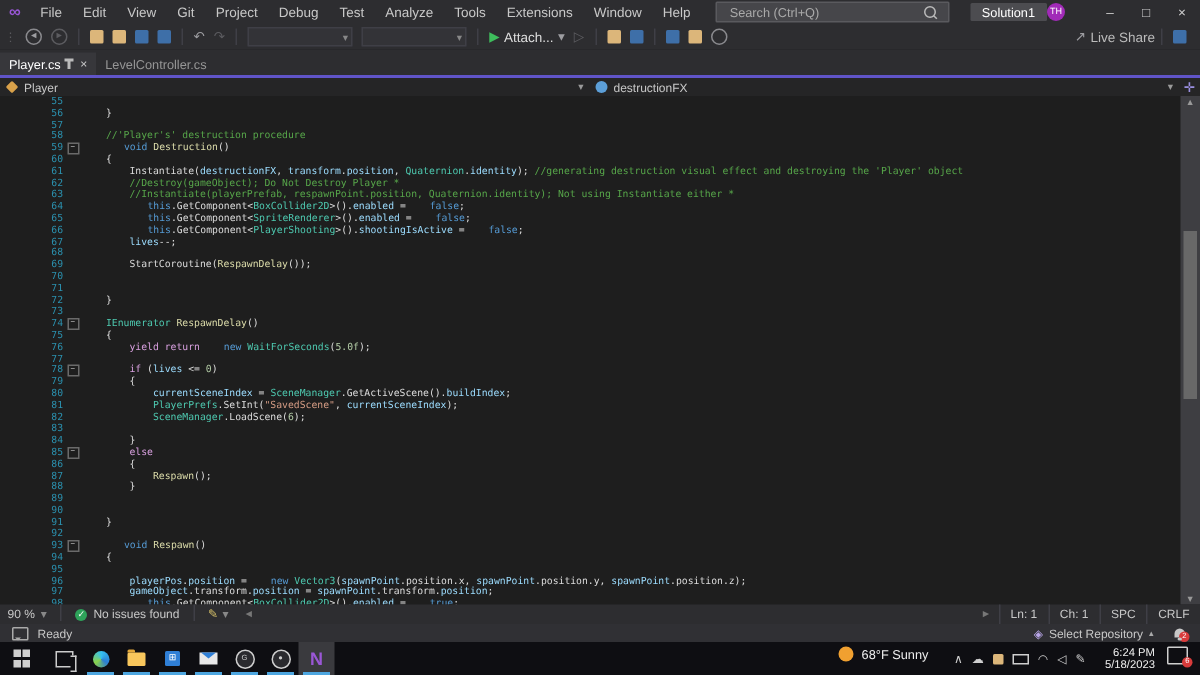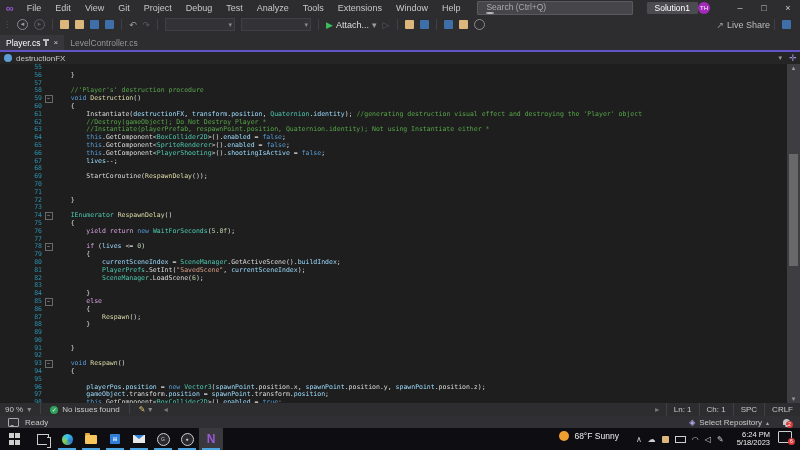--- a/index.html
+++ b/index.html
@@ -6,21 +6,21 @@
   body{width:800px;height:450px;overflow:hidden;background:#1e1e1e;
        font-family:"Liberation Sans","DejaVu Sans",sans-serif;position:relative;
        -webkit-font-smoothing:antialiased;}
   .abs{position:absolute;left:0;right:0;}
 
   
   #titlebar{top:0;height:16px;background:#2d2d30;display:flex;align-items:center;color:#ccc;font-size:9px;}
   .vslogo{color:#9a57d6;font-size:11px;font-weight:bold;margin:0 6px 0 6px;}
   .menu-item{padding:0 7px;line-height:16px;color:#c8c8c8;}
   #tb-search{width:210px;height:12px;background:#46464a;border:1px solid #5a5a5e;border-radius:1px;
-             margin-left:10px;display:flex;color:#aaa;font-size:8.5px;padding:0 8px;flex-direction:column;}
+             margin-left:10px;display:flex;align-items:center;color:#aaa;font-size:8.5px;padding:0 8px;}
   #tb-search .sp{flex:1;}
   .mag{width:6px;height:6px;border:1px solid #bbb;border-radius:50%;position:relative;display:inline-block;}
   .mag::after{content:"";position:absolute;width:3px;height:1px;background:#bbb;transform:rotate(45deg);left:5px;top:6px;}
   #solution{background:#4c4c50;color:#fff;padding:1px 8px;margin-left:14px;border-radius:1px;font-size:8.5px;}
   #tb-right{margin-left:auto;display:flex;align-items:center;}
   .avatar{width:12px;height:12px;border-radius:50%;background:#a12bb8;color:#fff;font-size:6px;
           display:flex;align-items:center;justify-content:center;margin-right:18px;}
   .winbtn{width:24px;text-align:center;color:#ccc;font-size:9px;line-height:16px;}
 
   
@@ -60,21 +60,21 @@
   
   #editor{top:64px;height:339px;background:#1e1e1e;overflow:hidden;}
   #code-lines{font-family:"DejaVu Sans Mono","Liberation Mono",monospace;font-size:6.5px;line-height:7.8px;}
   .cl{display:flex;height:7.8px;white-space:pre;}
   .ln{width:28px;padding-left:14px;text-align:right;color:#2b91af;flex:0 0 auto;}
   .fold{width:13px;flex:0 0 auto;text-align:center;color:#c8c8c8;}
   .fold.on{font-size:5px;line-height:7px;}
   .fold.on i{display:inline-block;width:6px;height:6px;border:1px solid #6a6a6a;font-style:normal;
              line-height:5px;background:#1e1e1e;}
   .ct{flex:1;}
-  .c-p{color:#dcdcdc;} .c-k{color:#569cd6;} .c-ctl{color:#d8a0df;} .c-cm{color:#57a64a;}
+  .c-p{color:#dcdcdc;} .c-k{color:#569cd6;margin-left:12px;} .c-ctl{color:#d8a0df;} .c-cm{color:#57a64a;}
   .c-ty{color:#4ec9b0;} .c-m{color:#dcdcaa;} .c-f{color:#9cdcfe;} .c-s{color:#d69d85;} .c-n{color:#b5cea8;}
 
   
   #vscroll{position:absolute;top:64px;right:0;width:13px;height:339px;background:#3e3e42;}
   #vscroll .arr{position:absolute;left:0;width:13px;text-align:center;color:#999;font-size:7px;}
   #vthumb{position:absolute;left:2px;width:9px;top:90px;height:112px;background:#686868;}
 
   
   #editbar{top:403px;height:13px;background:#2d2d30;display:flex;align-items:flex-start;font-size:8px;color:#c8c8c8;}
   #editbar .seg{display:flex;align-items:center;padding:0 5px;height:100%;}
@@ -204,20 +204,25 @@
     <span>Player.cs</span>
     <span class="pin"></span>
     <span class="tclose">×</span>
   </div>
   <div class="tab">
     <span>LevelController.cs</span>
   </div>
 </div>
 
 <div id="breadcrumb" class="abs">
+  <div class="bc-sec">
+    <span class="bc-ic ic-class"></span>
+    <span>Player</span>
+    <span class="bc-arrow">▾</span>
+  </div>
   <div class="bc-sec">
     <span class="bc-ic ic-member"></span>
     <span>destructionFX</span>
     <span class="bc-arrow">▾</span>
   </div>
   <span id="split-btn">✛</span>
 </div>
 
 <div id="editor" class="abs">
   <div id="code-lines">

